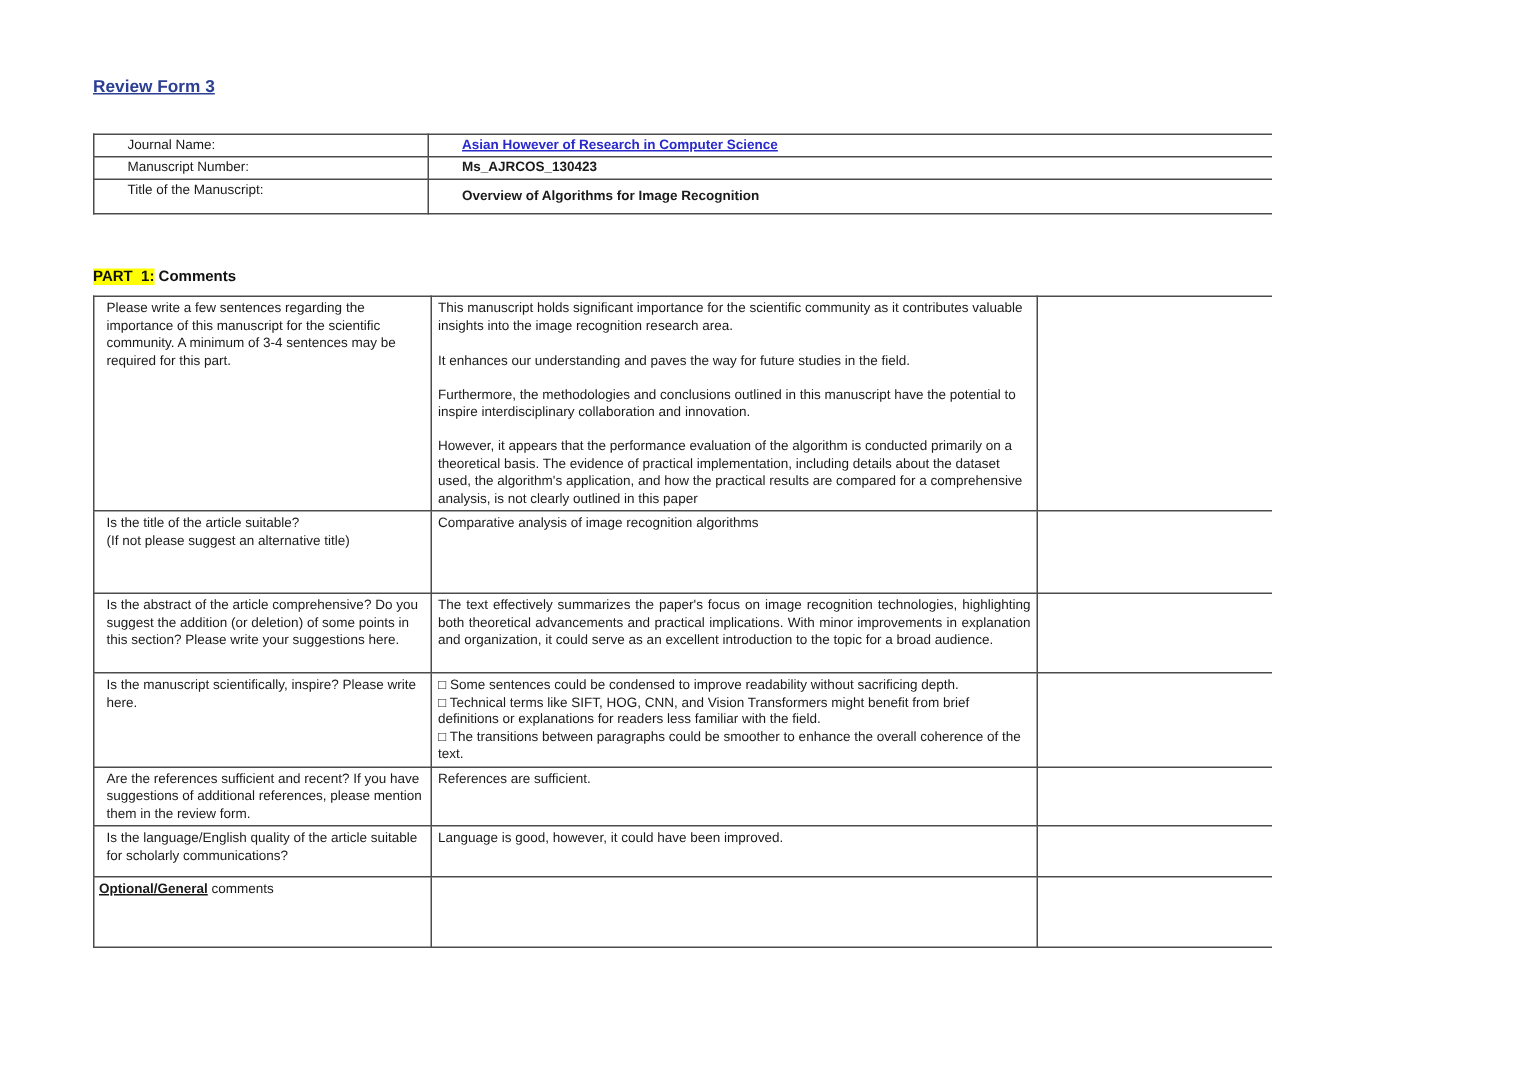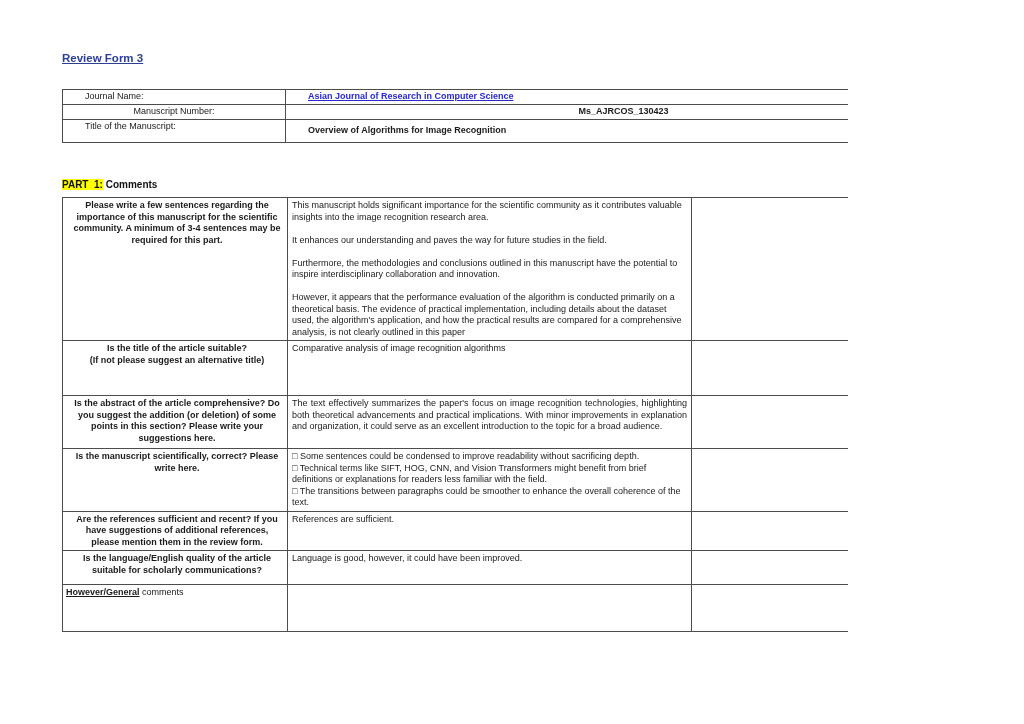--- a/index.html
+++ b/index.html
@@ -43,21 +43,21 @@
     color: #111111;
   }
   .part1 .hl { background: #ffff00; white-space: pre; }
 
   
   .comments-table { position: absolute; left: 62px; top: 197px; width: 900px; }
   .comments-table td { padding: 2px 4px; }
   .comments-table .c1 { width: 225px; }
   .comments-table .c2 { width: 404px; }
   .comments-table .c3 { width: 271px; }
-  .question { font-weight: bold; padding-left: 8px !important; white-space: pre-line; text-align: center; }
+  .question { font-weight: normal; padding-left: 8px !important; white-space: pre-line; }
   .comment { white-space: pre-line; }
   .comment.justify { text-align: justify; }
   .hdr-reviewer { font-weight: bold; }
   .hdr-author-bold { font-weight: bold; }
   .hdr-author-note { font-style: italic; }
   .opt-label-bold { font-weight: bold; text-decoration: underline; }
   .opt-cell { padding-left: 3px !important; }
 
   
   .footer { position: absolute; left: 0; top: 687px; width: 1024px; height: 14px; font-family: "Liberation Serif", serif; font-size: 8.5px; color: #222222; }
@@ -71,23 +71,23 @@
 <body>
 
 <div class="page">
 
   <div class="doc-title">Review Form 3</div>
 
   <table class="info-table">
     <tbody>
         <tr style="height:15px;">
       <td class="label-col">Journal Name:</td>
-      <td><span class="journal-link">Asian Journal of Research in Computer Science</span></td>
+      <td><span class="journal-link">Asian However of Research in Computer Science</span></td>
     </tr>
-    <tr style="height:15px;text-align:center;">
+    <tr style="height:15px;">
       <td class="label-col">Manuscript Number:</td>
       <td class="value">Ms_AJRCOS_130423</td>
     </tr>
     <tr style="height:23px;">
       <td class="label-col">Title of the Manuscript:</td>
       <td class="value vmid">Overview of Algorithms for Image Recognition</td>
     </tr>
   </tbody>
     </table>
 
@@ -115,41 +115,41 @@
       <td class="c3"></td>
     </tr>
 
     <tr style="height:53px;">
       <td class="c1 question">Is the abstract of the article comprehensive? Do you suggest the addition (or deletion) of some points in this section? Please write your suggestions here.</td>
       <td class="c2 comment justify">The text effectively summarizes the paper's focus on image recognition technologies, highlighting both theoretical advancements and practical implications. With minor improvements in explanation and organization, it could serve as an excellent introduction to the topic for a broad audience.</td>
       <td class="c3"></td>
     </tr>
 
     <tr style="height:57px;">
-      <td class="c1 question">Is the manuscript scientifically, correct? Please write here.</td>
+      <td class="c1 question">Is the manuscript scientifically, inspire? Please write here.</td>
       <td class="c2 comment">□ Some sentences could be condensed to improve readability without sacrificing depth.
 □ Technical terms like SIFT, HOG, CNN, and Vision Transformers might benefit from brief definitions or explanations for readers less familiar with the field.
 □ The transitions between paragraphs could be smoother to enhance the overall coherence of the text.</td>
       <td class="c3"></td>
     </tr>
 
     <tr style="height:37px;">
       <td class="c1 question">Are the references sufficient and recent? If you have suggestions of additional references, please mention them in the review form.</td>
       <td class="c2 comment">References are sufficient.</td>
       <td class="c3"></td>
     </tr>
 
     <tr style="height:34px;">
       <td class="c1 question">Is the language/English quality of the article suitable for scholarly communications?</td>
       <td class="c2 comment">Language is good, however, it could have been improved.</td>
       <td class="c3"></td>
     </tr>
 
     <tr style="height:47px;">
-      <td class="c1 opt-cell"><span class="opt-label-bold">However/General</span><span> comments</span></td>
+      <td class="c1 opt-cell"><span class="opt-label-bold">Optional/General</span><span> comments</span></td>
       <td class="c2 comment"></td>
       <td class="c3"></td>
     </tr>
   </tbody>
     </table>
 
 
 </div>
 
 </body></html>

